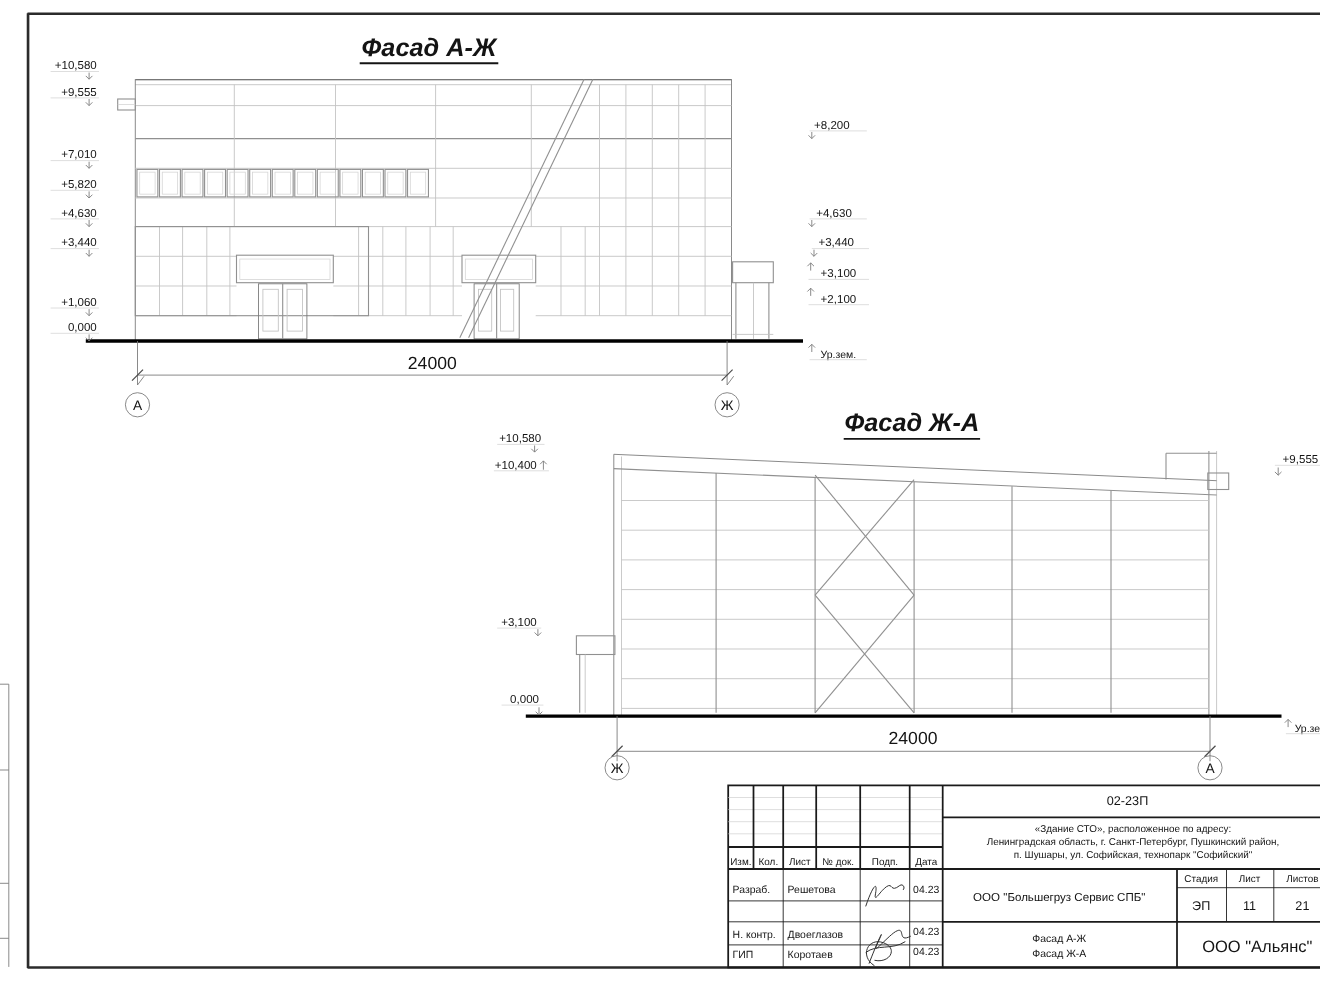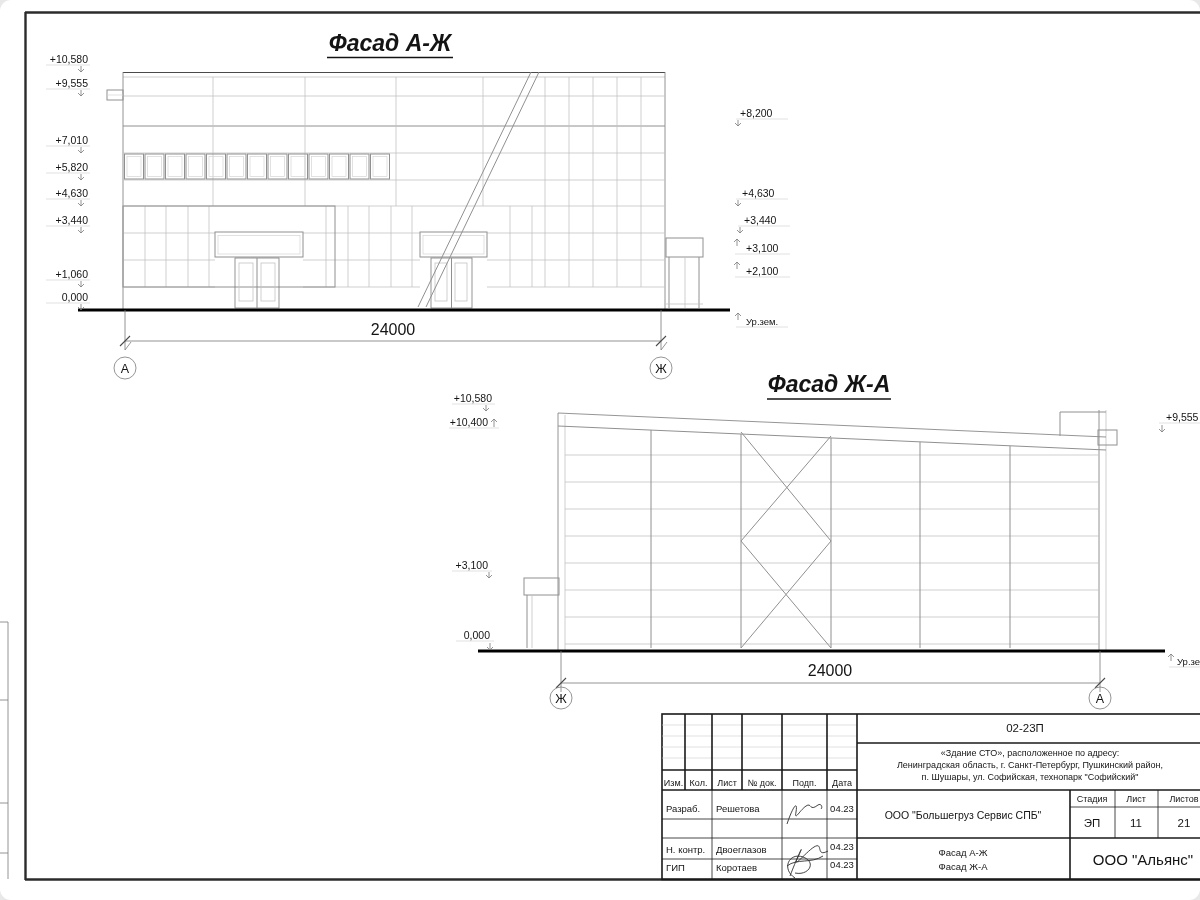--- a/index.html
+++ b/index.html
@@ -1,17 +1,17 @@
 <!DOCTYPE html>
 <html><head>
 <meta charset="utf-8">
 <style>
   html,body{margin:0;padding:0;background:#e8e8e8;}
   #sheet{position:relative;width:1200px;height:900px;background:#ffffff;overflow:hidden;
-         font-family:"Liberation Sans","DejaVu Sans",sans-serif;border-radius:11px;}
+         font-family:"Liberation Sans","DejaVu Sans",sans-serif;}
   svg{position:absolute;left:0;top:0;}
   svg text{fill:#141414;font-family:"Liberation Sans","DejaVu Sans",sans-serif;}
   .t-title{font-size:23px;font-style:italic;font-weight:600;}
   .t-mark{font-size:10.5px;}
   .t-small{font-size:9.5px;}
   .t-dim{font-size:16px;}
   .t-axis{font-size:12.5px;}
   .t-stamp{font-size:9.5px;}
   .t-stamp-sm{font-size:9px;}
   .t-stamp-md{font-size:10.5px;}

